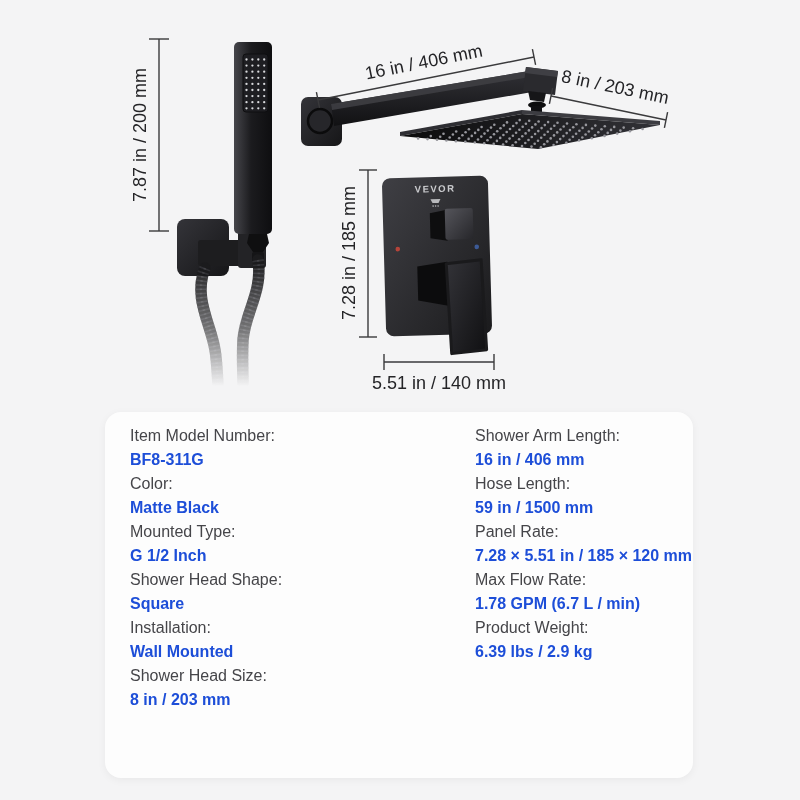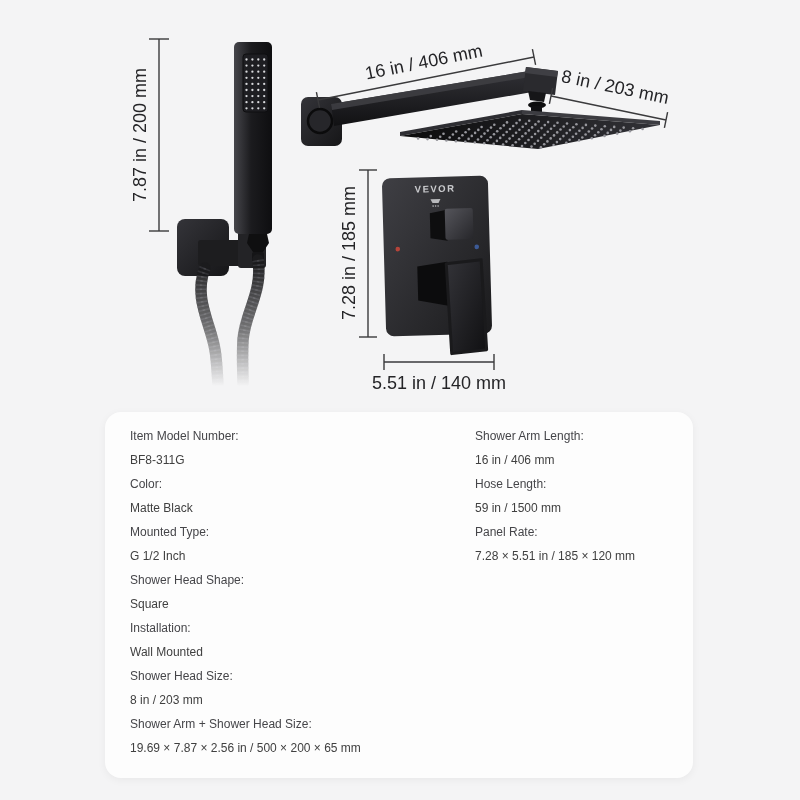--- a/index.html
+++ b/index.html
@@ -18,23 +18,23 @@
 
   .spec-card{
     position:absolute;left:105px;top:412px;width:588px;height:366px;
     background:#fdfdfd;border-radius:16px;
     box-shadow:0 2px 8px rgba(0,0,0,0.05);
     display:flex;box-sizing:border-box;
     padding:12px 0 0 25px;
   }
   .spec-col{width:345px;}
   .spec-col.right{flex:1;}
-  .spec-pair p{margin:0;line-height:24px;font-size:12px;}
+  .spec-pair p{margin:0;line-height:24px;font-size:16px;}
   .spec-label{color:#454549;}
-  .spec-value{color:#404040;font-weight:normal;}
+  .spec-value{color:#1d4ed8;font-weight:bold;}
 </style>
 </head>
 <body>
 
 <div class="stage">
 
   <svg class="diagram" width="800" height="410" viewBox="0 0 800 410">
     <defs>
       <linearGradient id="wandG" x1="0" y1="0" x2="1" y2="0">
         <stop offset="0" stop-color="#46464b"></stop>
@@ -346,33 +346,37 @@
         <p class="spec-value">Square</p>
       </div>
       <div class="spec-pair">
         <p class="spec-label">Installation:</p>
         <p class="spec-value">Wall Mounted</p>
       </div>
       <div class="spec-pair">
         <p class="spec-label">Shower Head Size:</p>
         <p class="spec-value">8 in / 203 mm</p>
       </div>
-      <div class="spec-pair">
-        <p class="spec-label">Shower Arm + Shower Head Size:</p>
-        <p class="spec-value">19.69 × 7.87 × 2.56 in / 500 × 200 × 65 mm</p>
-      </div>
     </div>
     <div class="spec-col right">
       <div class="spec-pair">
         <p class="spec-label">Shower Arm Length:</p>
         <p class="spec-value">16 in / 406 mm</p>
       </div>
       <div class="spec-pair">
         <p class="spec-label">Hose Length:</p>
         <p class="spec-value">59 in / 1500 mm</p>
       </div>
       <div class="spec-pair">
         <p class="spec-label">Panel Rate:</p>
         <p class="spec-value">7.28 × 5.51 in / 185 × 120 mm</p>
+      </div>
+      <div class="spec-pair">
+        <p class="spec-label">Max Flow Rate:</p>
+        <p class="spec-value">1.78 GPM (6.7 L / min)</p>
+      </div>
+      <div class="spec-pair">
+        <p class="spec-label">Product Weight:</p>
+        <p class="spec-value">6.39 lbs / 2.9 kg</p>
       </div>
     </div>
   </div>
 </div>
 
 </body></html>

